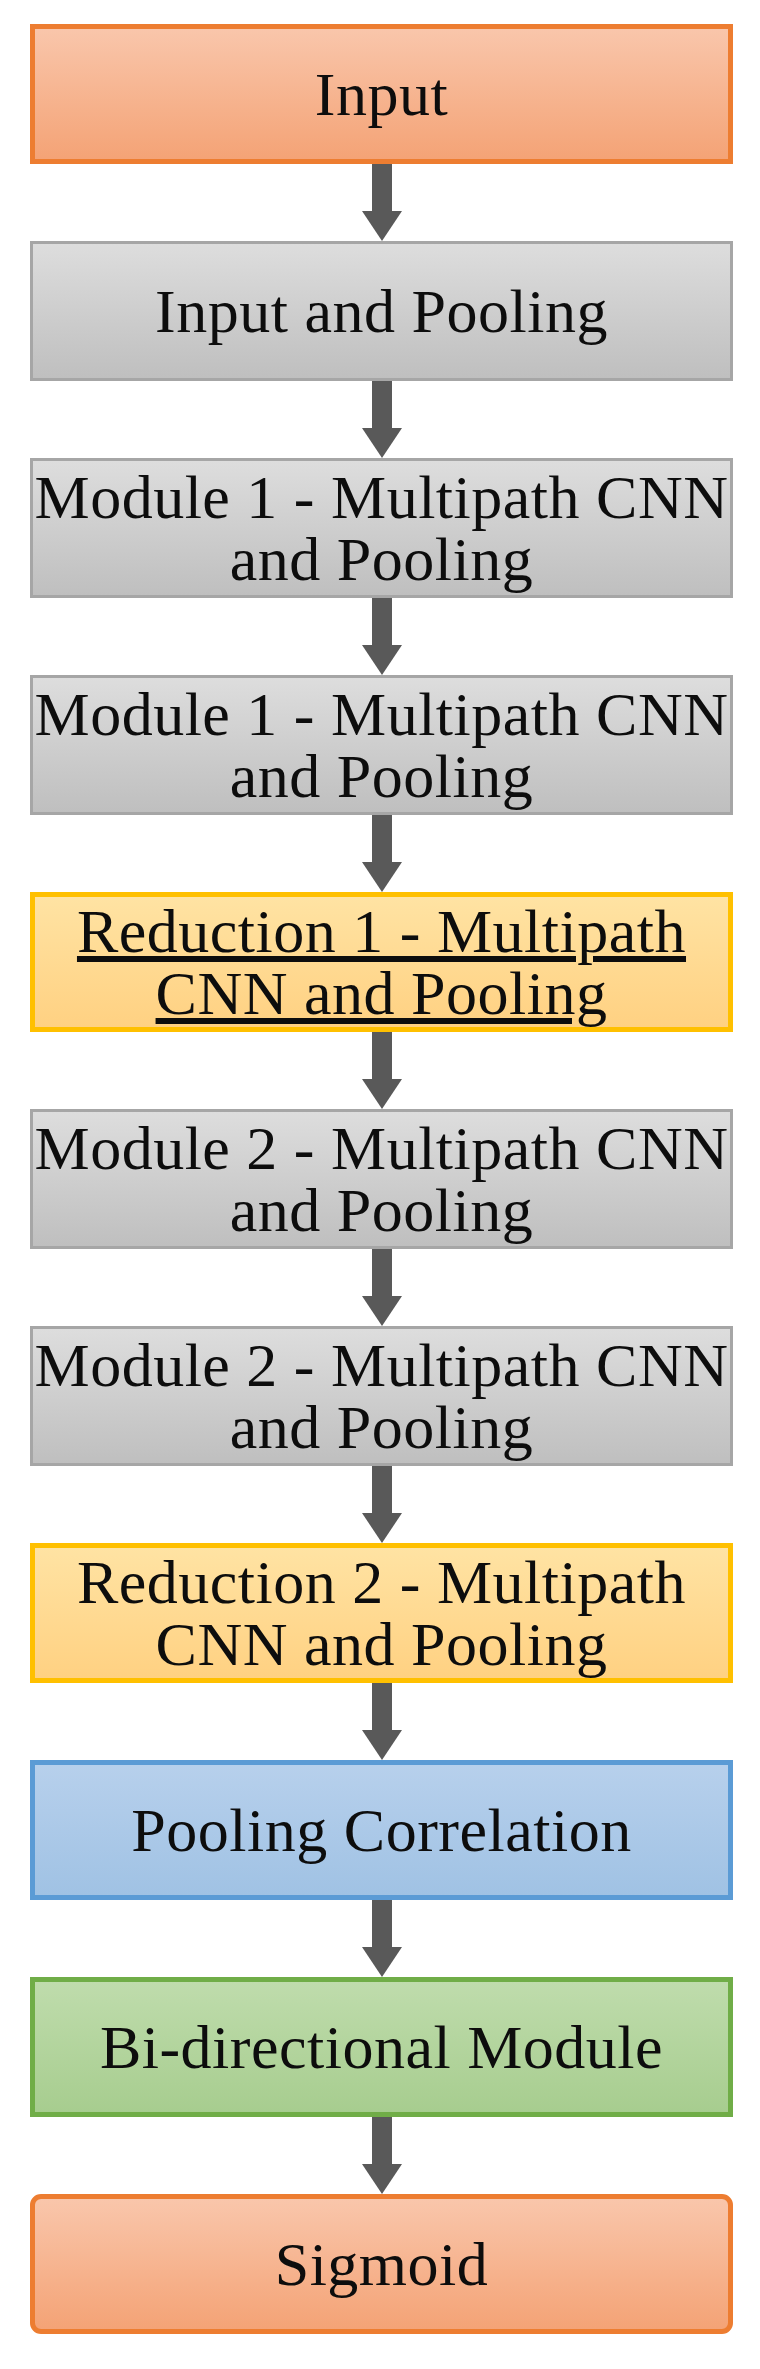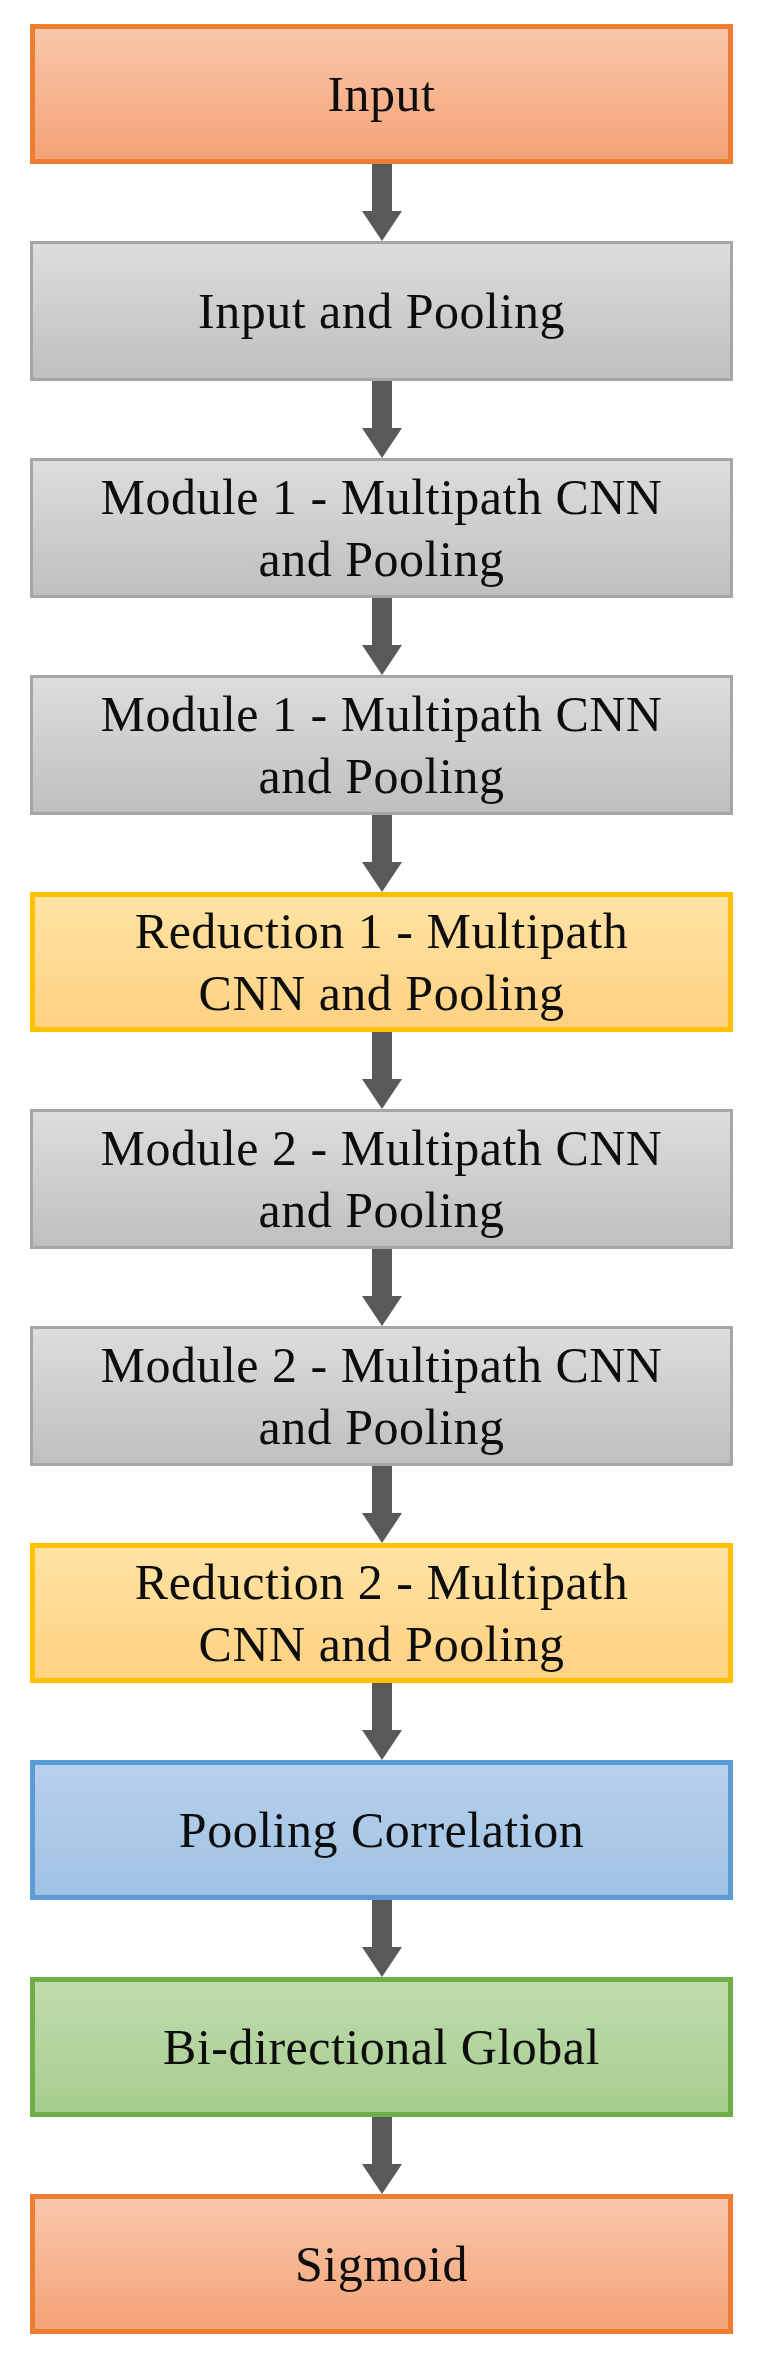--- a/index.html
+++ b/index.html
@@ -25,21 +25,21 @@
   .node {
     height: 140px;
     box-sizing: border-box;
     border-style: solid;
     display: flex;
     flex-direction: column;
     justify-content: center;
     align-items: center;
     text-align: center;
     color: #0d0d0d;
-    font-size: 50px;
+    font-size: 62px;
     line-height: 62px;
     letter-spacing: 0.5px;
   }
   .node .line {
     white-space: nowrap;
   }
   .arrow {
     height: 77px;
     display: flex;
     flex-direction: column;
@@ -87,21 +87,21 @@
         <div class="head" style="border-top-color: rgb(89, 89, 89);"></div>
       </div>
       <div class="node" style="background: linear-gradient(rgb(221, 221, 221) 0%, rgb(191, 191, 191) 100%); border-color: rgb(166, 166, 166); border-width: 3px; color: rgb(13, 13, 13);">
         <div class="line">Module 1 - Multipath CNN</div>
         <div class="line">and Pooling</div>
       </div>
       <div class="arrow">
         <div class="shaft" style="background: rgb(89, 89, 89);"></div>
         <div class="head" style="border-top-color: rgb(89, 89, 89);"></div>
       </div>
-      <div class="node" style="background: linear-gradient(rgb(255, 227, 163) 0%, rgb(255, 209, 130) 100%); border-color: rgb(255, 192, 0); border-width: 5px; color: rgb(13, 13, 13);">
+      <div class="node" style="background: linear-gradient(rgb(255, 227, 163) 0%, rgb(255, 209, 130) 100%); border-color: rgb(255, 192, 0); border-width: 5px; color: rgb(13, 13, 13); text-decoration: underline;">
         <div class="line">Reduction 1 - Multipath</div>
         <div class="line">CNN and Pooling</div>
       </div>
       <div class="arrow">
         <div class="shaft" style="background: rgb(89, 89, 89);"></div>
         <div class="head" style="border-top-color: rgb(89, 89, 89);"></div>
       </div>
       <div class="node" style="background: linear-gradient(rgb(221, 221, 221) 0%, rgb(191, 191, 191) 100%); border-color: rgb(166, 166, 166); border-width: 3px; color: rgb(13, 13, 13);">
         <div class="line">Module 2 - Multipath CNN</div>
         <div class="line">and Pooling</div>
@@ -127,23 +127,23 @@
         <div class="head" style="border-top-color: rgb(89, 89, 89);"></div>
       </div>
       <div class="node" style="background: linear-gradient(rgb(183, 208, 236) 0%, rgb(160, 194, 228) 100%); border-color: rgb(91, 155, 213); border-width: 5px; color: rgb(13, 13, 13);">
         <div class="line">Pooling Correlation</div>
       </div>
       <div class="arrow">
         <div class="shaft" style="background: rgb(89, 89, 89);"></div>
         <div class="head" style="border-top-color: rgb(89, 89, 89);"></div>
       </div>
       <div class="node" style="background: linear-gradient(rgb(191, 220, 172) 0%, rgb(167, 205, 143) 100%); border-color: rgb(112, 173, 71); border-width: 5px; color: rgb(13, 13, 13);">
-        <div class="line">Bi-directional Global</div>
+        <div class="line">Bi-directional Module</div>
       </div>
       <div class="arrow">
         <div class="shaft" style="background: rgb(89, 89, 89);"></div>
         <div class="head" style="border-top-color: rgb(89, 89, 89);"></div>
       </div>
-      <div class="node" style="background: linear-gradient(rgb(249, 198, 171) 0%, rgb(244, 163, 118) 100%); border-color: rgb(237, 125, 49); border-width: 5px; color: rgb(13, 13, 13);">
+      <div class="node" style="background: linear-gradient(rgb(249, 198, 171) 0%, rgb(244, 163, 118) 100%); border-color: rgb(237, 125, 49); border-width: 5px; color: rgb(13, 13, 13); border-radius: 11px;">
         <div class="line">Sigmoid</div>
       </div>
     </div>
 </div>
 
 </body></html>

